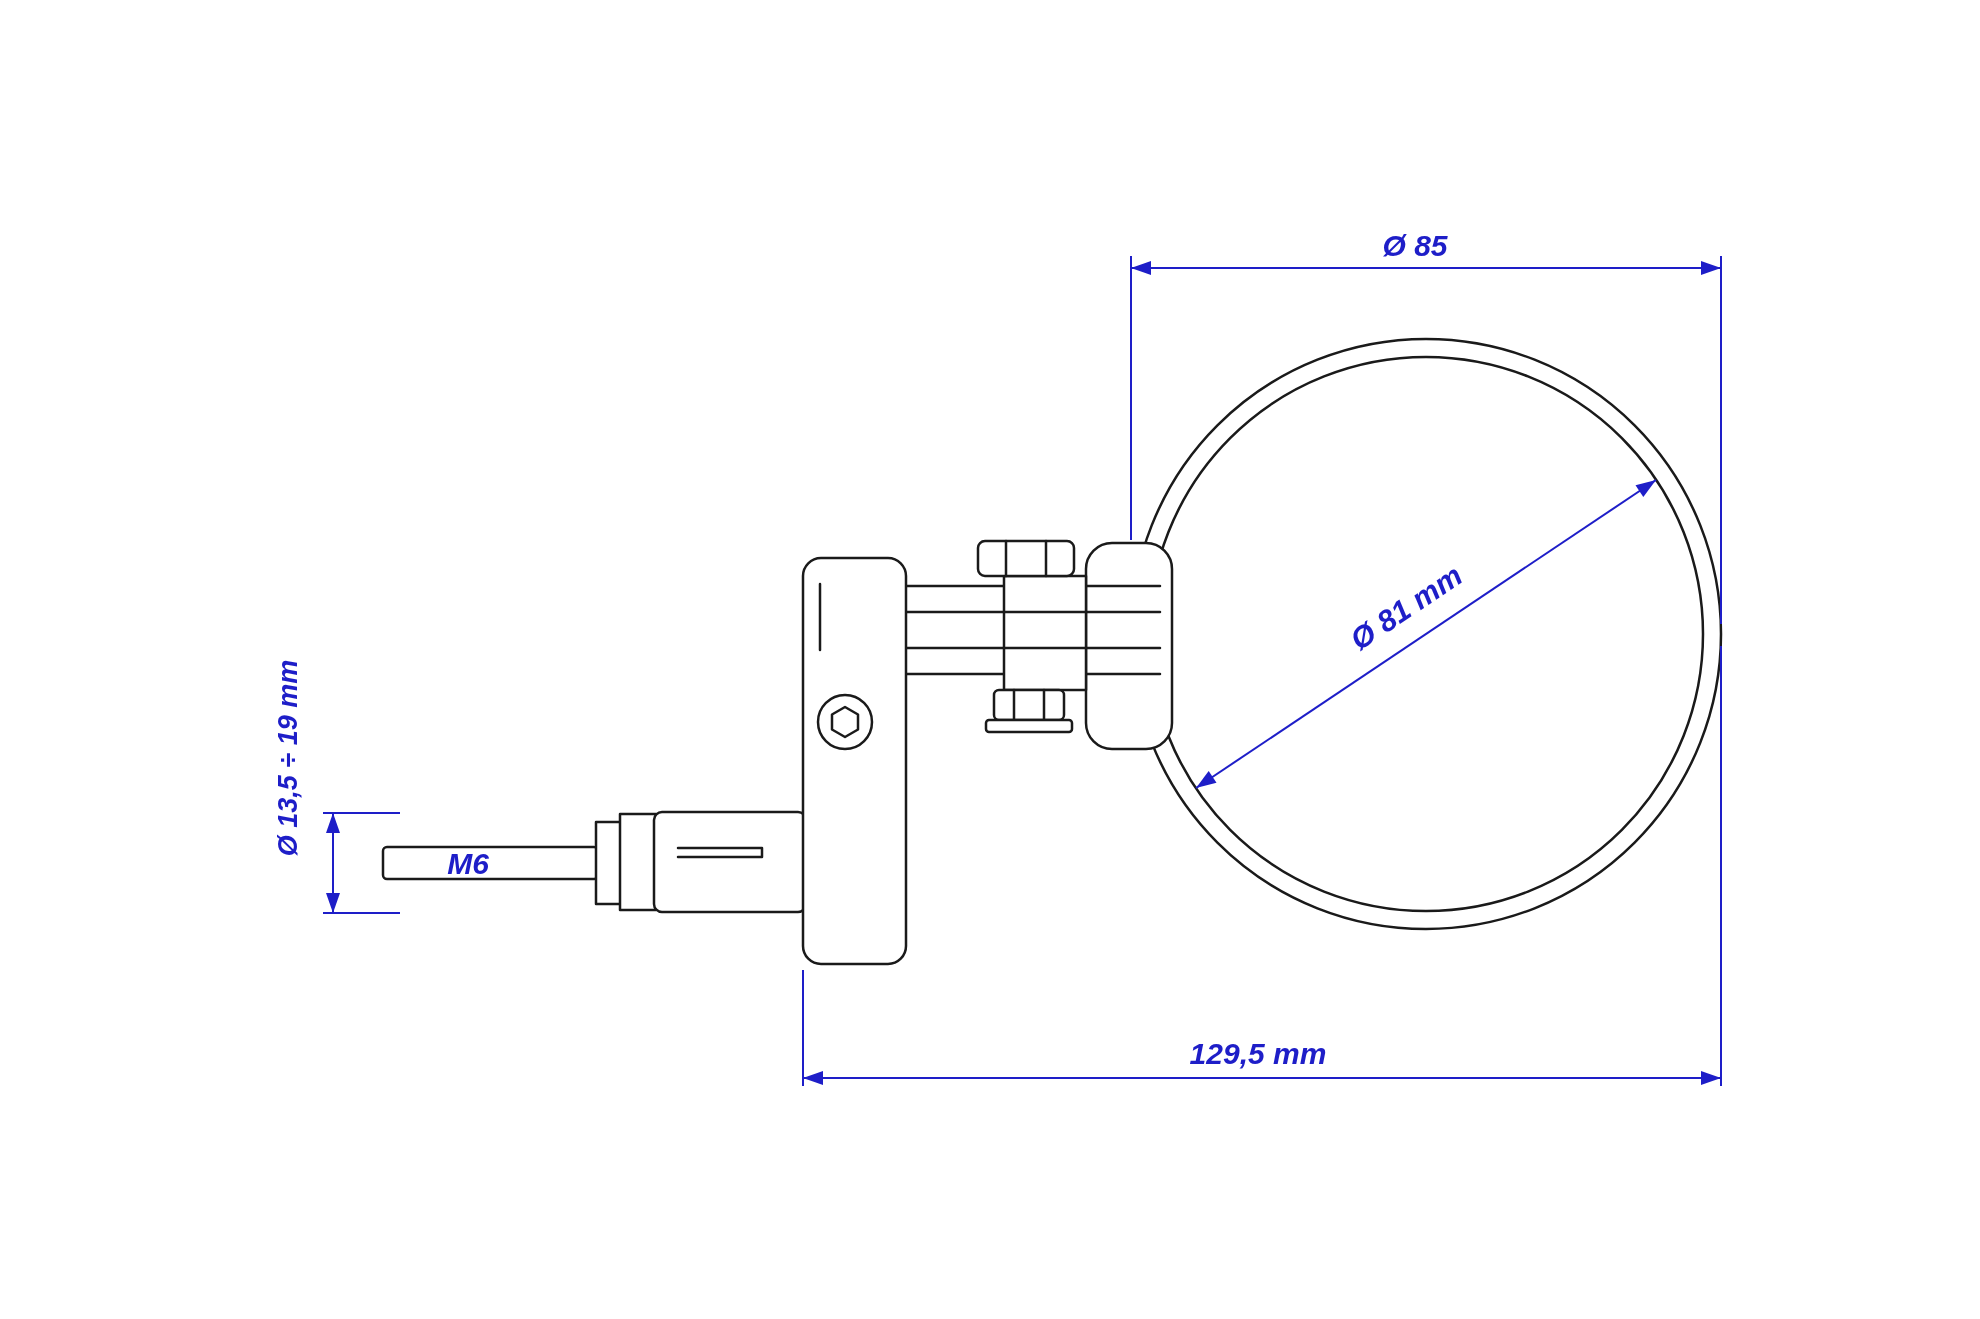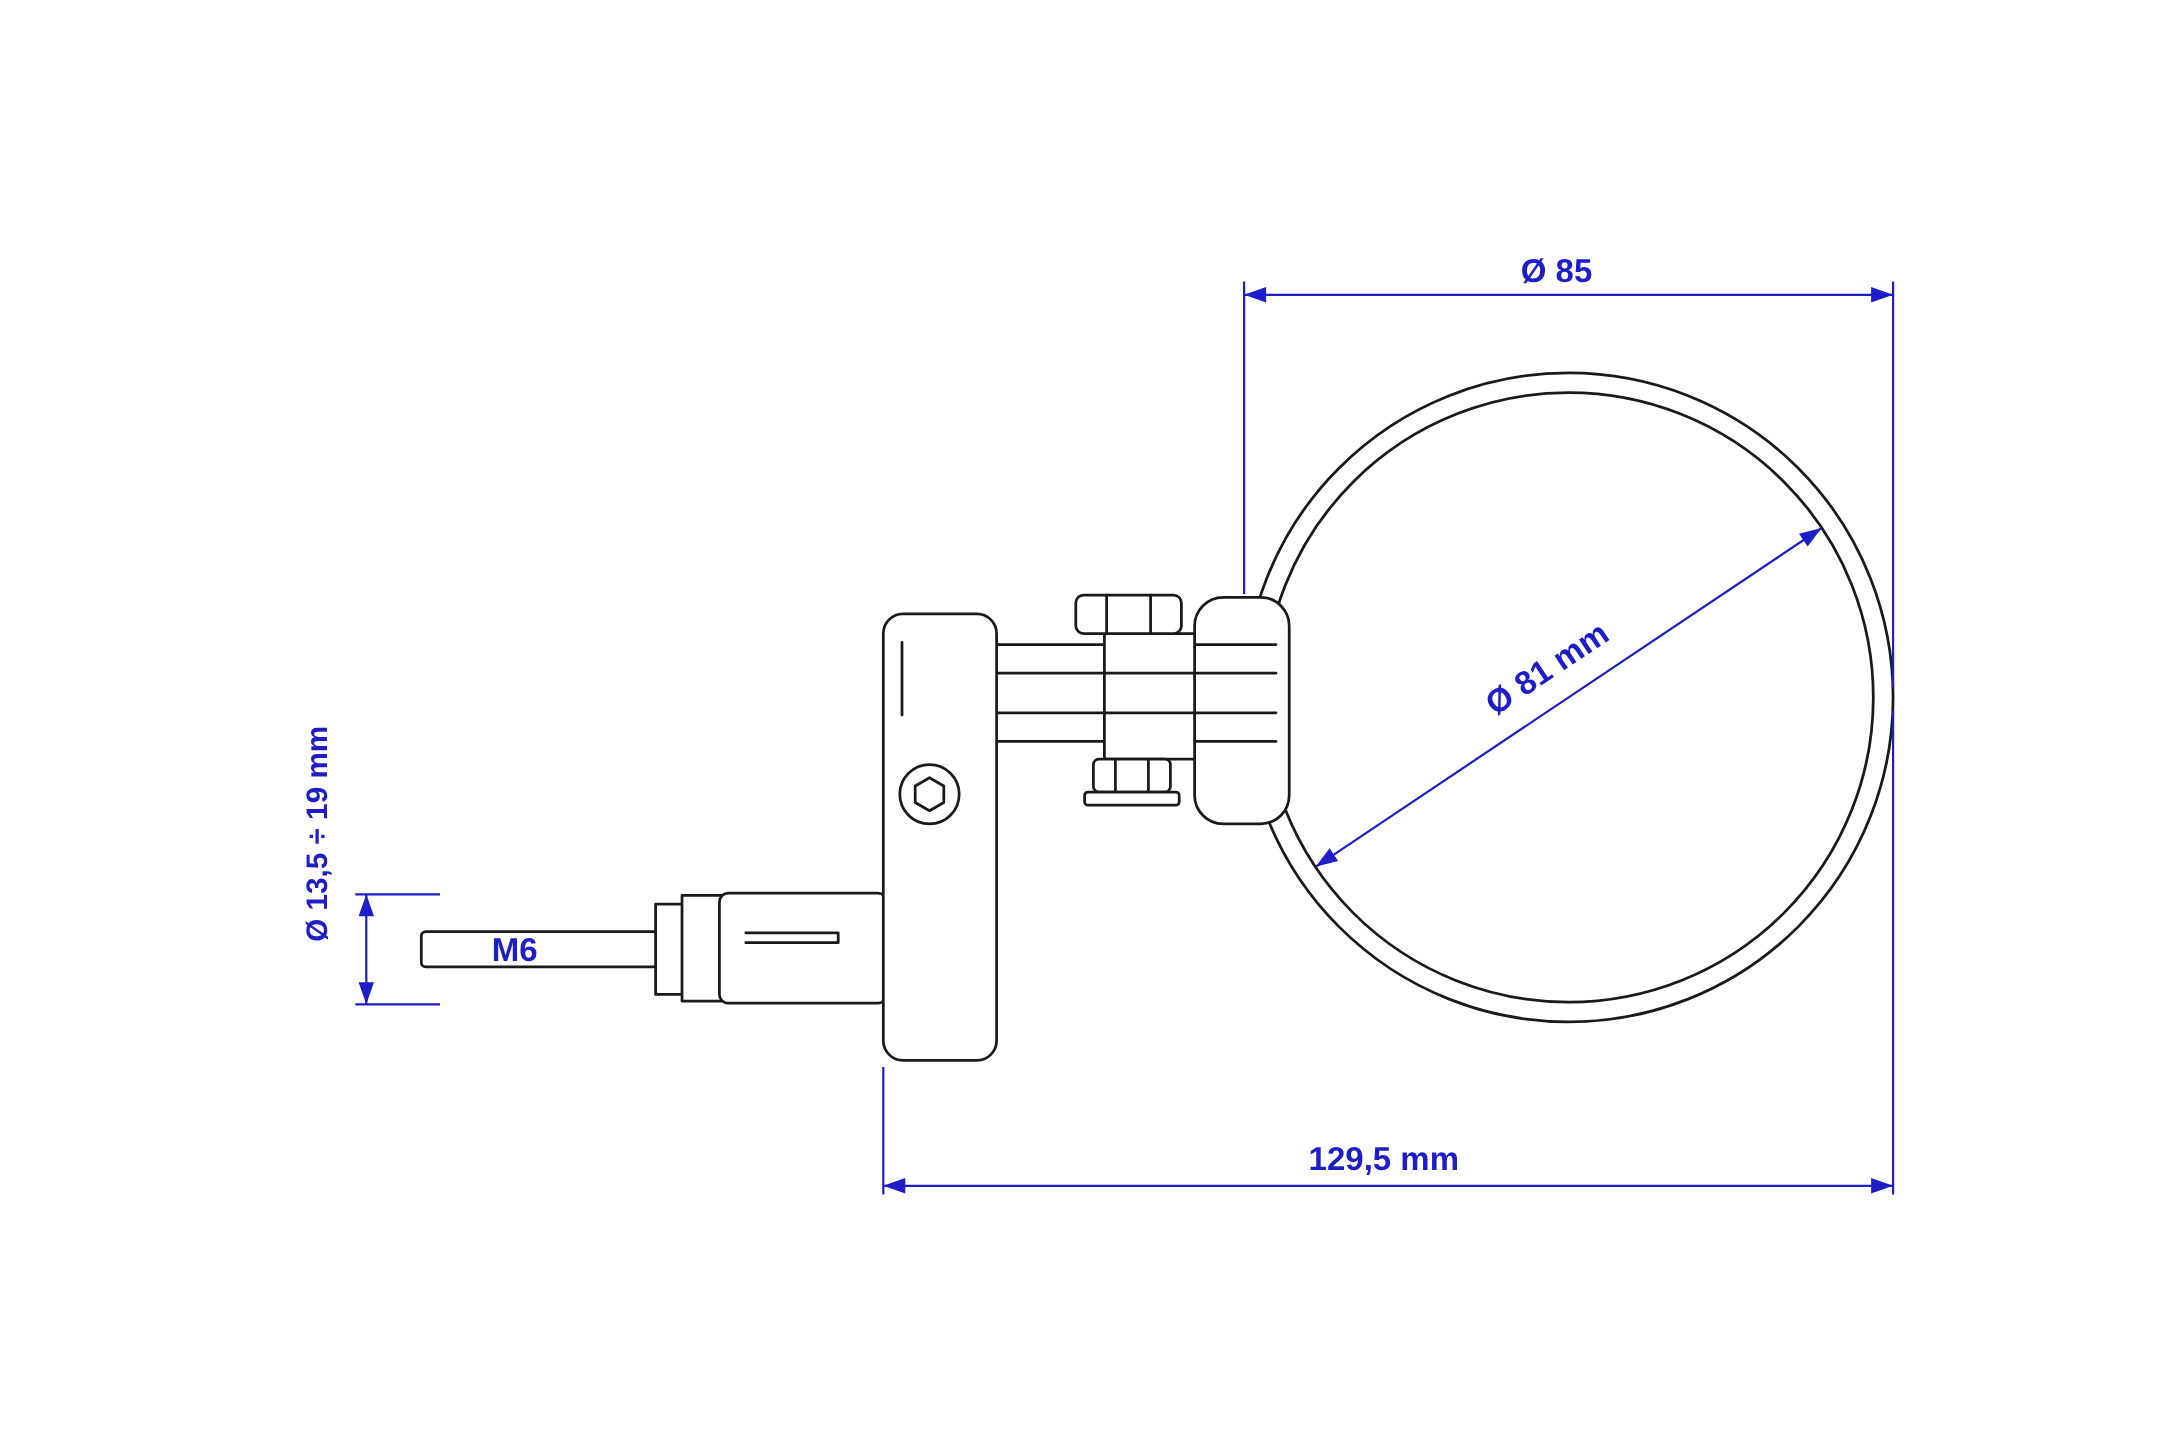--- a/index.html
+++ b/index.html
@@ -1,16 +1,16 @@
 <!DOCTYPE html>
 <html><head>
 <meta charset="utf-8">
 <style>
   html,body{margin:0;padding:0;background:#ffffff;}
-  .stage{width:1980px;height:1319px;position:relative;background:#ffffff;overflow:hidden;}
+  .stage{width:1980px;height:1319px;position:relative;background:#ffffff;overflow:hidden;font-style:italic;}
   svg{display:block;}
   text{font-family:"Liberation Sans", sans-serif;font-weight:600;}
 </style>
 </head>
 <body>
 
 <div class="stage">
 <svg width="1980" height="1319" viewBox="0 0 1980 1319" xmlns="http://www.w3.org/2000/svg">
 
   <g stroke="#1a1a1a" fill="none" stroke-width="2.5" stroke-linejoin="round" stroke-linecap="round">

